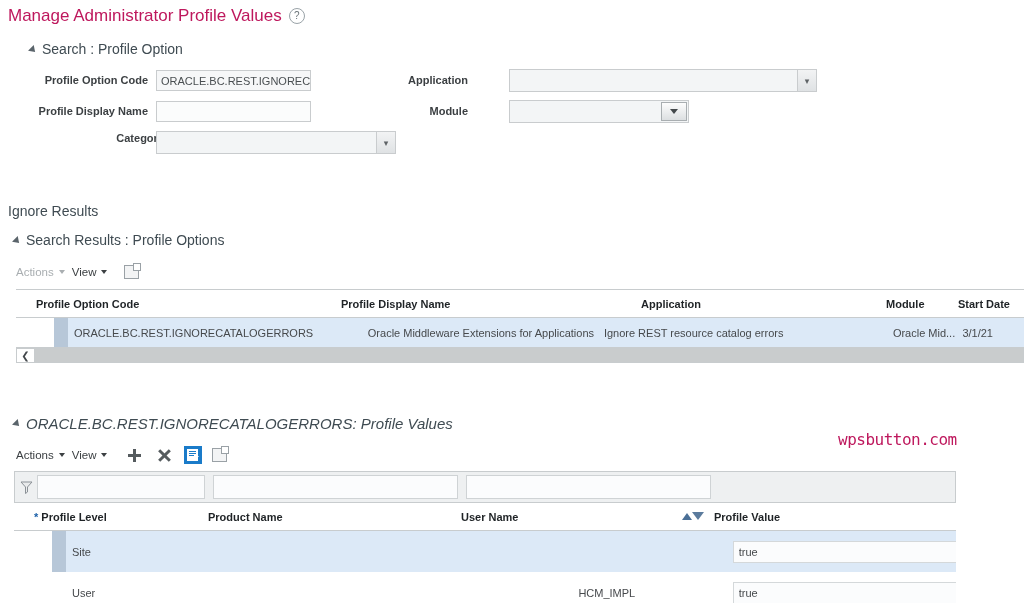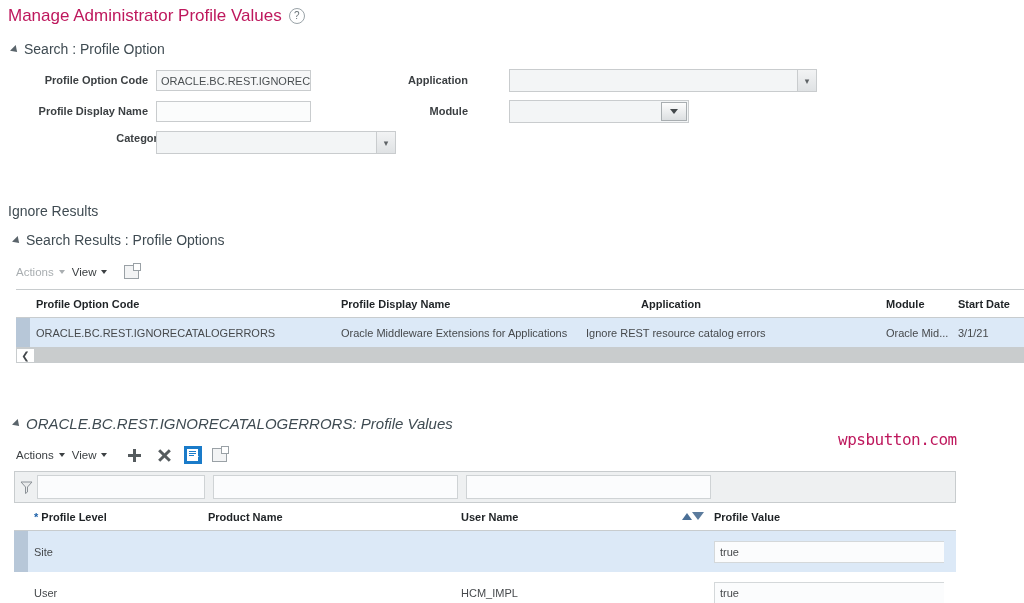--- a/index.html
+++ b/index.html
@@ -226,21 +226,21 @@
   .dhead .cell {
     font-size: 11px;
     font-weight: bold;
     color: #1f2326;
     box-sizing: border-box;
     padding-left: 6px;
     white-space: nowrap;
     overflow: hidden;
     cursor: pointer;
   }
-  .drow { display: flex; height: 29px; align-items: center; }
+  .drow { display: flex; height: 29px; align-items: center; margin-left: 38px; }
   .drow .cell {
     font-size: 11px;
     color: #46494c;
     box-sizing: border-box;
     padding-left: 6px;
     white-space: nowrap;
     overflow: hidden;
   }
   .drow.selected { background: #dce9f7; }
   .row-handle {
@@ -333,21 +333,21 @@
   }
 </style>
 </head>
 <body>
 
 <div class="page-title-row">
   <span class="page-title">Manage Administrator Profile Values</span>
   <span class="help-icon">?</span>
 </div>
 
-<div class="disclose" style="left:12px; top:41px;">
+<div class="disclose" style="left:30px; top:41px;">
   <span class="disclose-tri"></span>
   <span class="disclose-label">Search : Profile Option</span>
 </div>
 
 <div class="form-label" style="left:0px; top:74px; width:148px;">Profile Option Code</div>
 <div class="field" style="left:156px; top:70px; width:155px;">ORACLE.BC.REST.IGNORECAT.</div>
 
 <div class="form-label" style="left:0px; top:105px; width:148px;">Profile Display Name</div>
 <div class="field plain" style="left:156px; top:101px; width:155px;"></div>
 
@@ -501,18 +501,18 @@
     <div class="cell" style="width:253px;"></div>
     <div class="cell" style="width:236px;">
       <input class="pv-input" type="text" value="true" style="">
     </div>
   </div>
 
   <div class="drow" style="height:41px;">
     <div class="row-handle unsel"></div>
     <div class="cell" style="width:174px;">User</div>
     <div class="cell" style="width:253px;"></div>
-    <div class="cell" style="width:253px;">HCM_IMPL</div>
+    <div class="cell" style="width:253px;text-align:center;">HCM_IMPL</div>
     <div class="cell" style="width:236px;">
       <input class="pv-input" type="text" value="true" style="">
     </div>
   </div>
 </div>
 
 </body></html>

